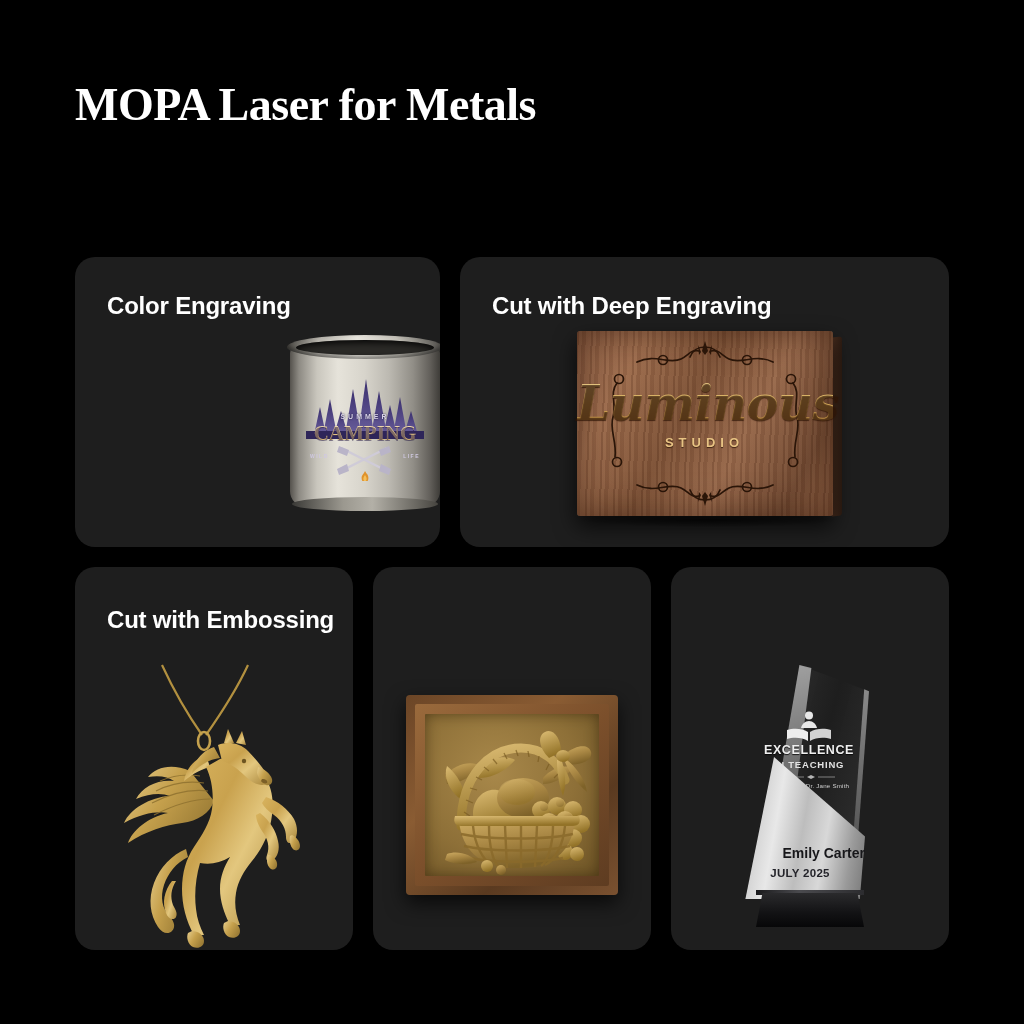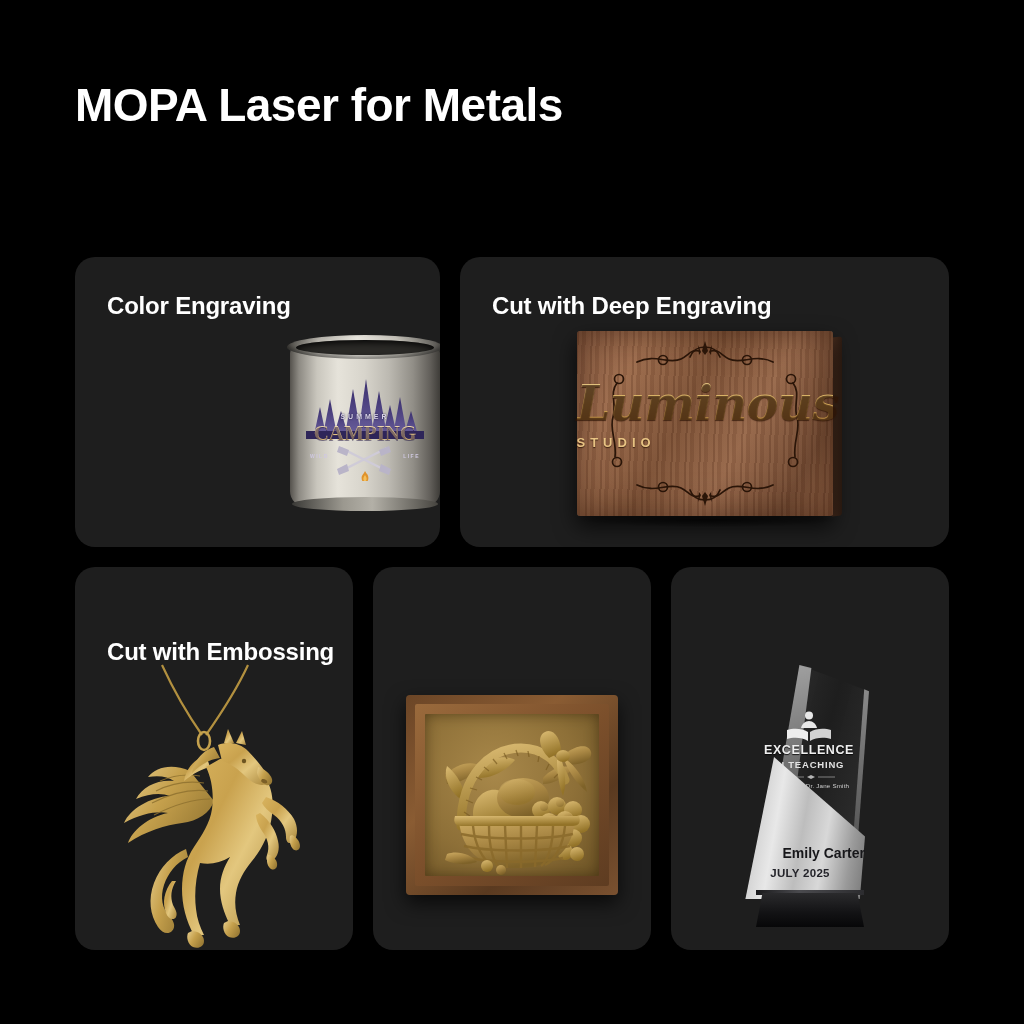--- a/index.html
+++ b/index.html
@@ -7,21 +7,21 @@
     width:1024px; height:1024px;
     background:#000;
     font-family:"Liberation Sans", sans-serif;
     overflow:hidden;
   }
   .page { position:relative; width:1024px; height:1024px; padding:0 75px; }
 
   .page-title {
     position:absolute; left:75px; top:80px;
     font-size:46px; font-weight:bold; color:#ffffff;
-    letter-spacing:-0.5px; line-height:1.1;
+    letter-spacing:-0.5px; line-height:1.1;font-family:Liberation Serif, serif;
   }
   .page-subtitle {
     position:absolute; left:75px; top:170px;
     font-size:24px; font-weight:normal; color:#b9b9b9;
     letter-spacing:0px;
   }
 
   .grid { position:absolute; left:75px; top:257px; width:874px; }
   .row { display:flex; gap:20px; }
   .row + .row { margin-top:20px; }
@@ -33,21 +33,21 @@
   .row-top .card { height:290px; }
   .row-top .card-1 { width:365px;padding-left:44px; }
   .row-top .card-2 { flex:1; }
   .row-bot .card { height:383px; flex:1; }
 
   .card-label {
     position:absolute; left:32px; top:32px;
     font-size:24px; font-weight:bold; color:#fff;
     line-height:1.42; letter-spacing:-0.2px; z-index:5;
   }
-  .row-bot .card-label { top:36px;margin-top:32px; }
+  .row-bot .card-label { top:36px; }
 
   .art { position:absolute; left:0; right:0; }
 
   
   .mug-wrap { top:78px; height:190px; display:flex; justify-content:flex-end; }
   .mug { position:relative; width:150px; height:172px; }
   .mug-body {
     position:absolute; left:0; top:8px; width:150px; height:164px;
     border-radius:10px 10px 16px 16px;
     background:linear-gradient(90deg,#55524d 0%,#8d8a83 6%,#c9c6bd 18%,#e6e3da 32%,
@@ -120,21 +120,21 @@
   .plaque-inner{ position:absolute; inset:0; }
   .lum-script{
     position:absolute; top:44px; left:0; width:256px; text-align:right;
     font-family:"DejaVu Serif", serif; font-style:italic; font-weight:bold;
     font-size:48px; letter-spacing:-0.5px;
     background:linear-gradient(180deg,#f8dd9a 0%,#e0b45f 50%,#b5813a 100%);
     -webkit-background-clip:text; background-clip:text; color:transparent;
     text-shadow:0 1px 1px rgba(45,20,6,.75);
   }
   .lum-studio{
-    position:absolute; top:104px; left:0; width:256px; text-align:left;
+    position:absolute; top:104px; left:0; width:256px; text-align:center;
     font-size:13px; font-weight:bold; letter-spacing:5px;
     color:#e8c383; text-shadow:0 1px 1px rgba(45,20,6,.8);
   }
 
   
   .peg-wrap{ top:96px; height:286px; display:flex; justify-content:center; }
 
   
   .relief-wrap{ top:128px; height:230px; display:flex; justify-content:center; }
   .relief{ position:relative; width:212px; height:200px; }

